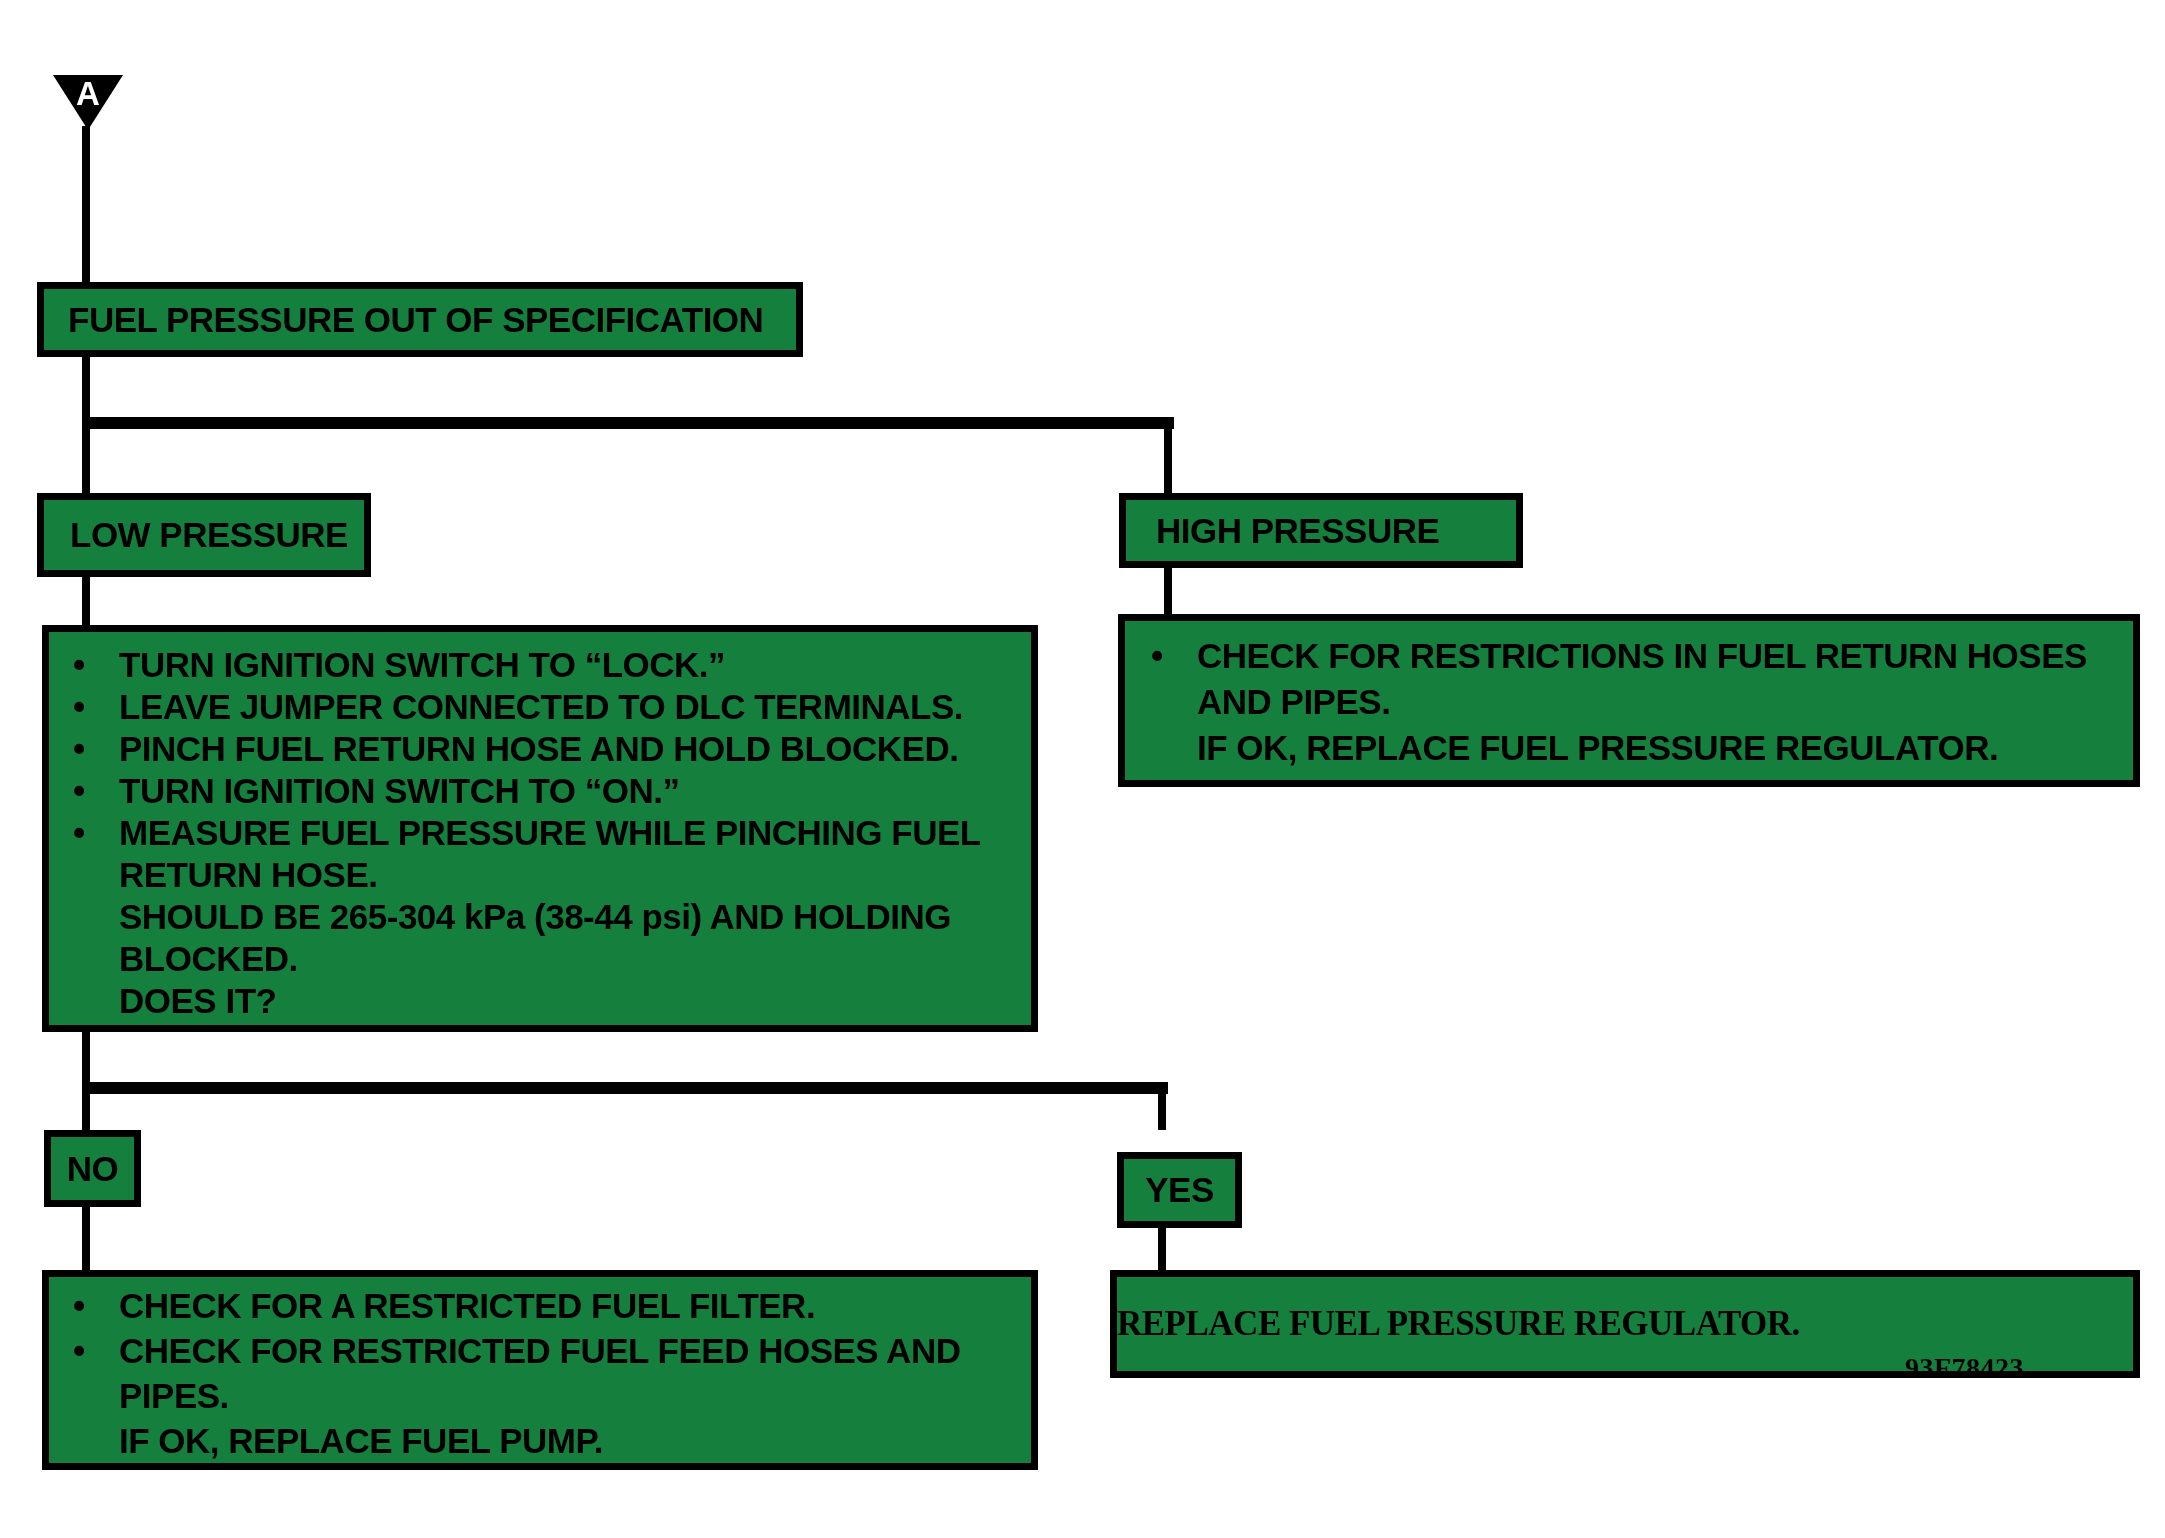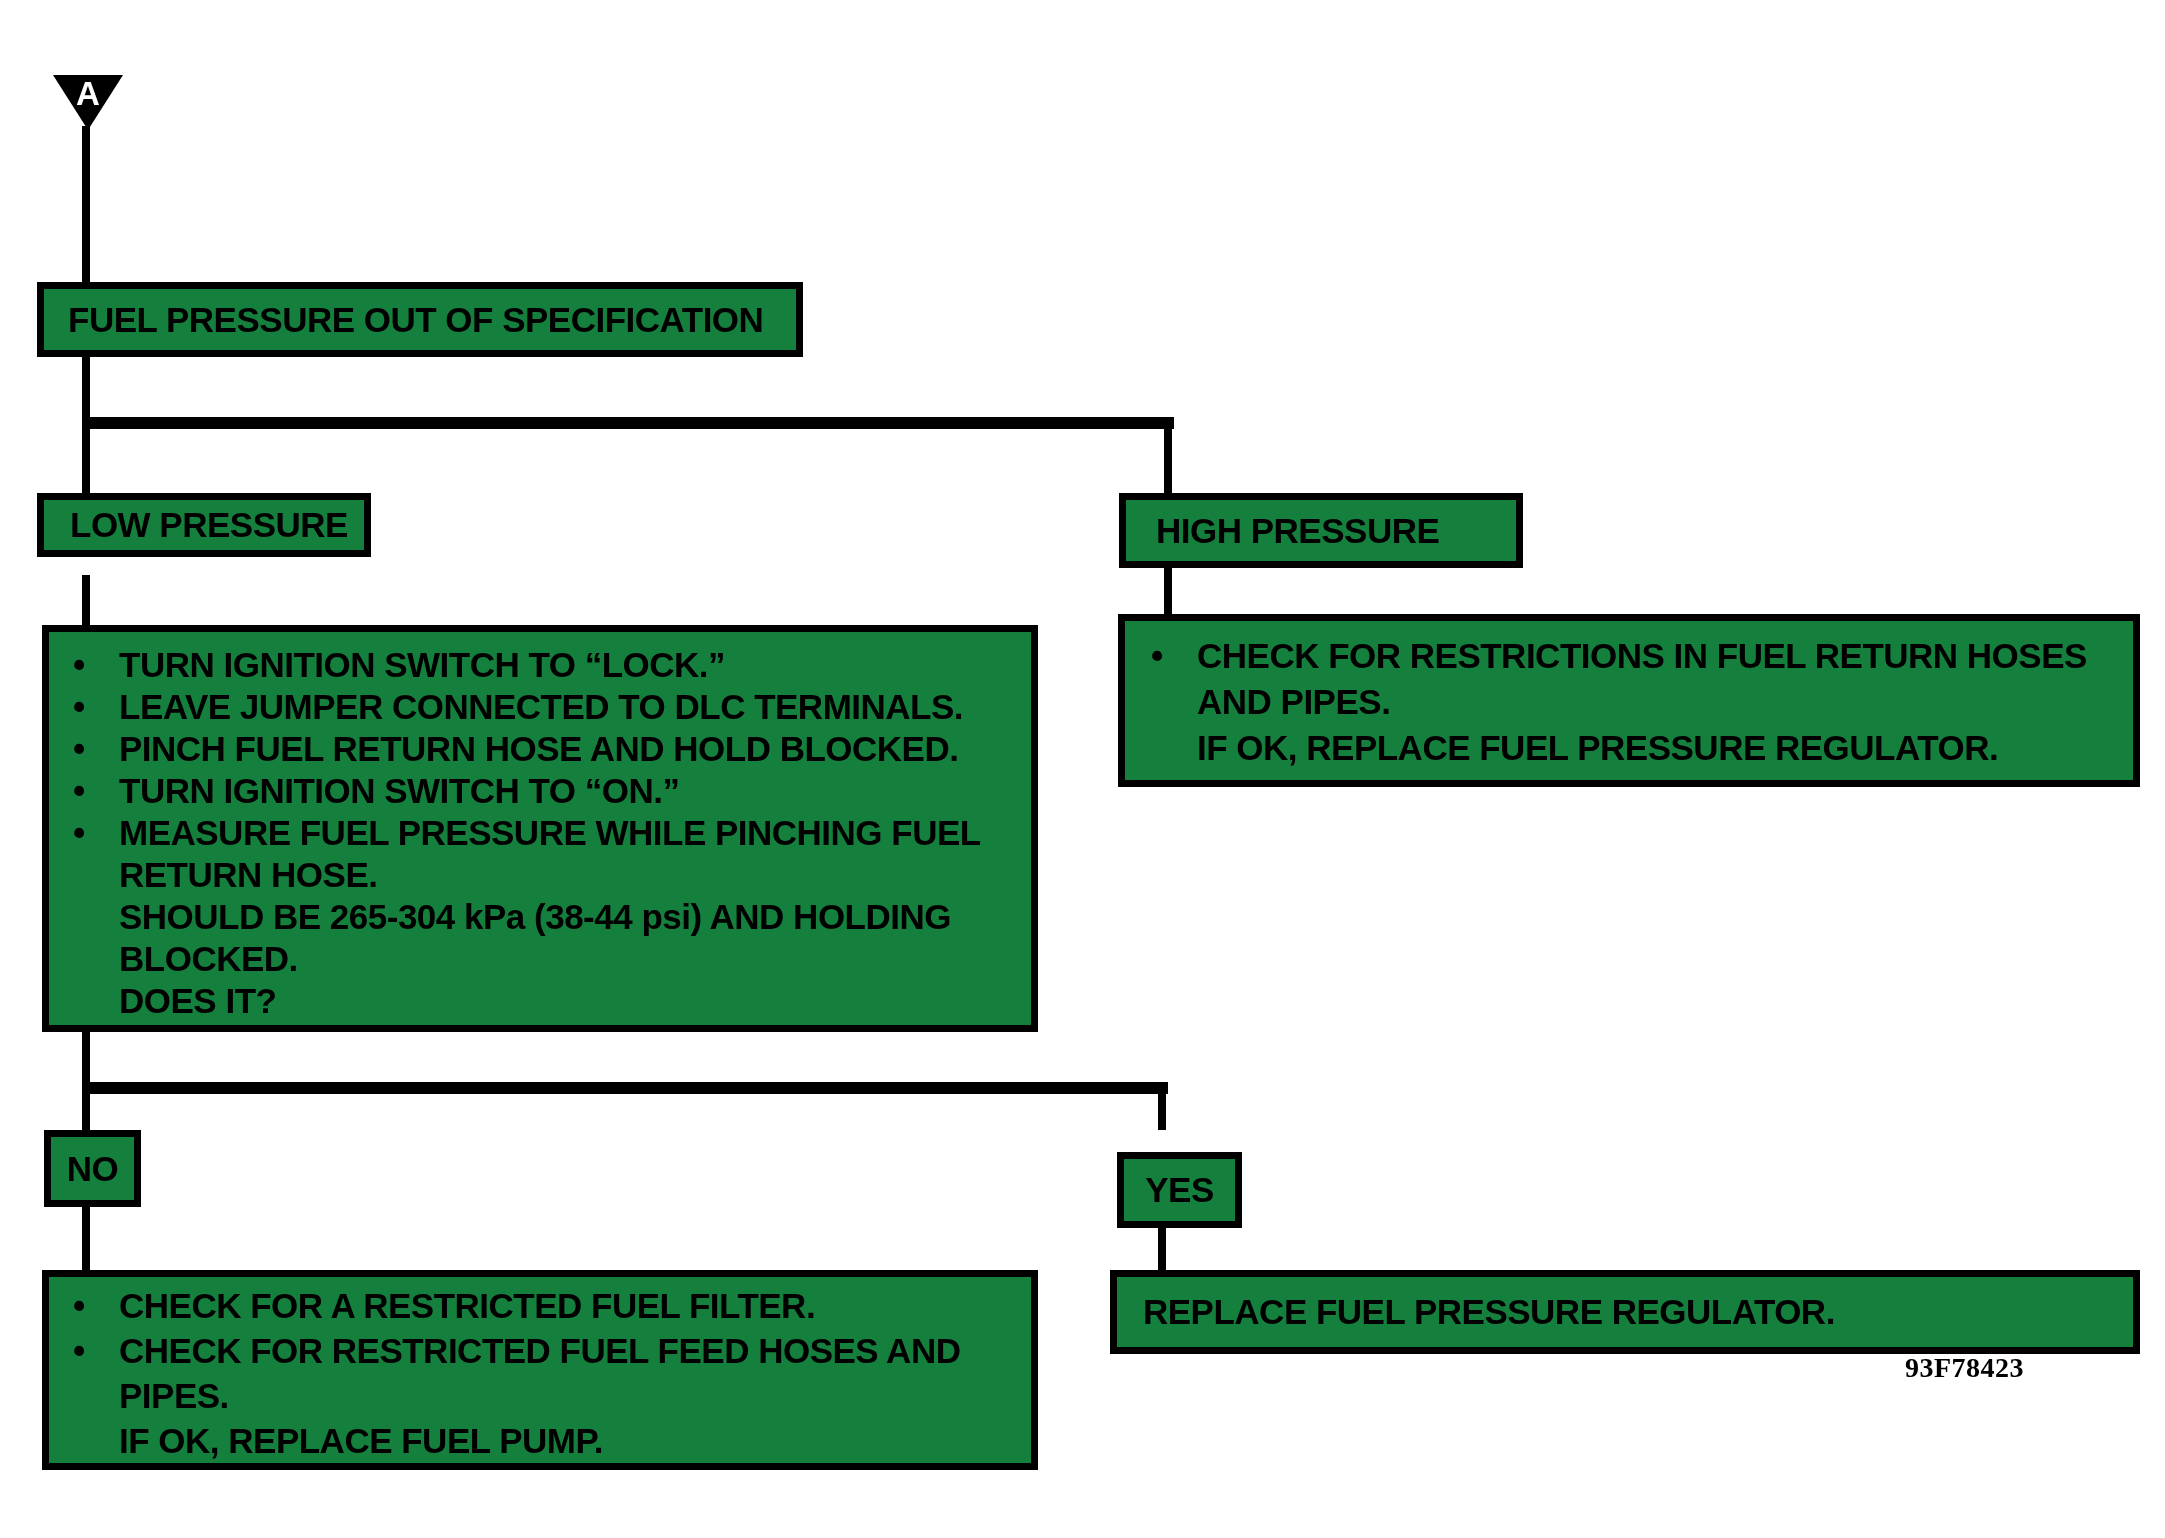--- a/index.html
+++ b/index.html
@@ -91,21 +91,21 @@
   <div class="vline" style="left:82px; top:1030px; width:8px; height:102px;"></div>
   <div class="hline" style="left:82px; top:1082px; width:1086px; height:12px;"></div>
   <div class="vline" style="left:1158px; top:1082px; width:8px; height:48px;"></div>
   <div class="vline" style="left:82px; top:1205px; width:8px; height:67px;"></div>
   <div class="vline" style="left:1158px; top:1202px; width:8px; height:70px;"></div>
 
   <div class="node label-node" style="left:37px; top:282px; width:766px; height:75px; padding-left:24px;">
     <span>FUEL PRESSURE OUT OF SPECIFICATION</span>
   </div>
 
-  <div class="node label-node" style="left:37px; top:493px; width:334px; height:64px; padding-left:26px;">
+  <div class="node label-node" style="left:37px; top:493px; width:334px; height:84px; padding-left:26px;">
     <span>LOW PRESSURE</span>
   </div>
   <div class="node label-node" style="left:1119px; top:493px; width:404px; height:75px; padding-left:30px;">
     <span>HIGH PRESSURE</span>
   </div>
 
   <div class="node list-node" style="left:42px; top:625px; width:996px; height:407px; padding:12px 8px 0 20px; line-height:42px;">
     <div class="list-line">
       <span class="bullet-cell">•</span>
       <span class="text-cell">TURN IGNITION SWITCH TO “LOCK.”</span>
@@ -178,19 +178,19 @@
     <div class="list-line">
       <span class="bullet-cell"></span>
       <span class="text-cell">PIPES.</span>
     </div>
     <div class="list-line">
       <span class="bullet-cell"></span>
       <span class="text-cell">IF OK, REPLACE FUEL PUMP.</span>
     </div>
   </div>
 
-  <div class="node label-node" style="left:1110px; top:1270px; width:1030px; height:84px; padding-left:26px;">
+  <div class="node label-node" style="left:1110px; top:1270px; width:1030px; height:108px; font-family:Liberation Serif, serif;">
     <span>REPLACE FUEL PRESSURE REGULATOR.</span>
   </div>
 
   <div class="figure-code">93F78423</div>
 
 </div>
 
 </body></html>

